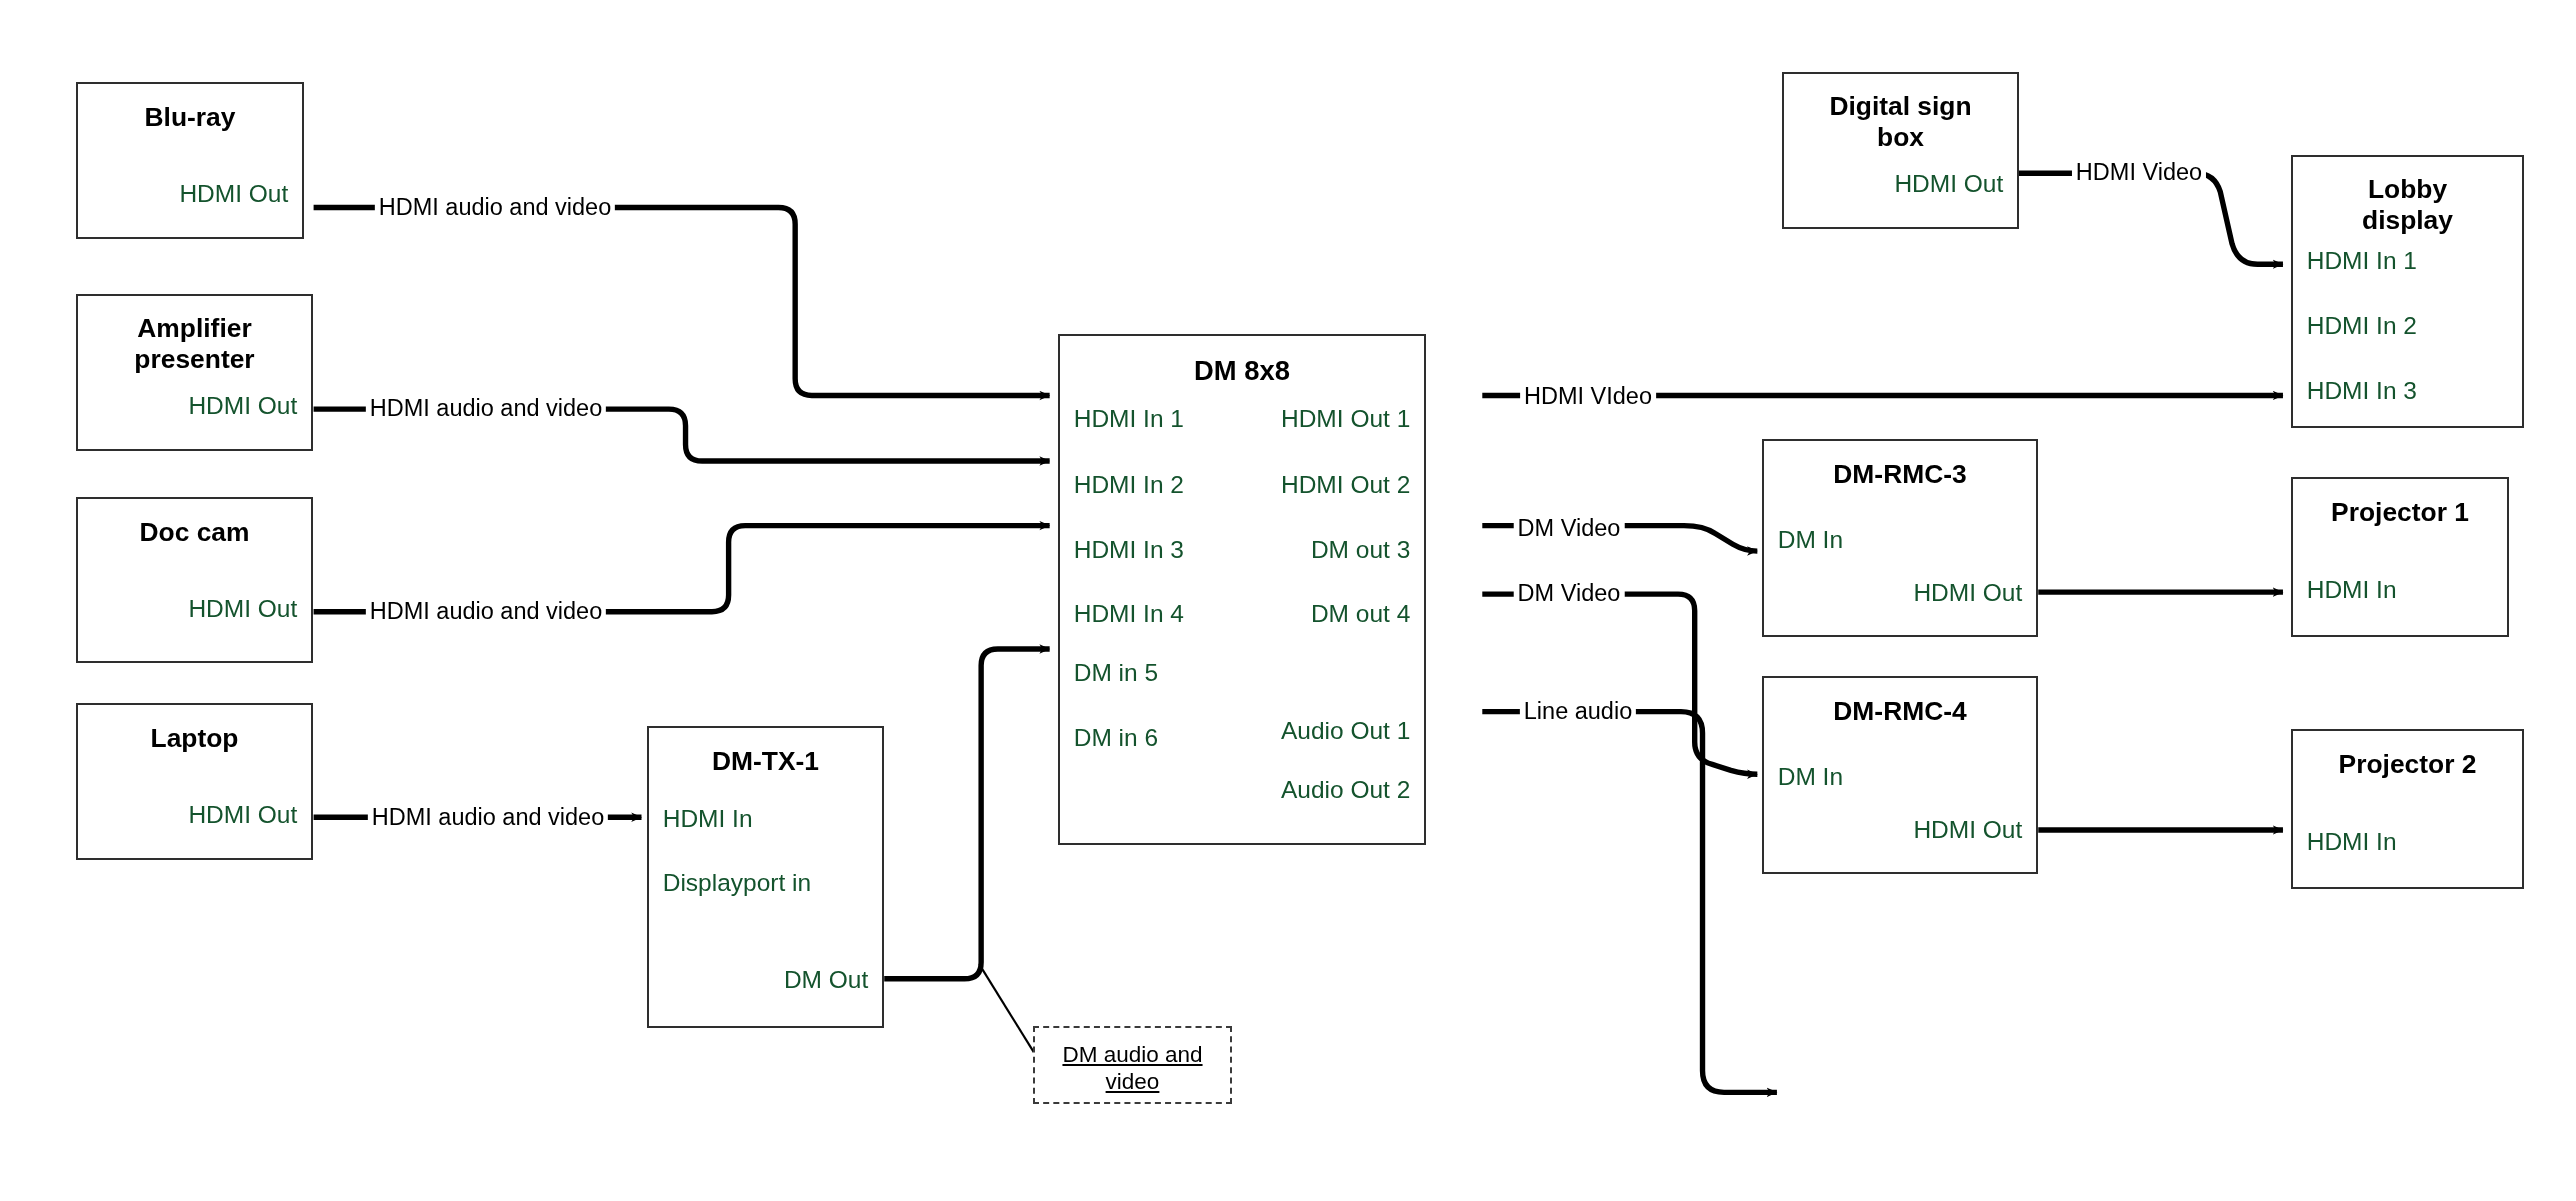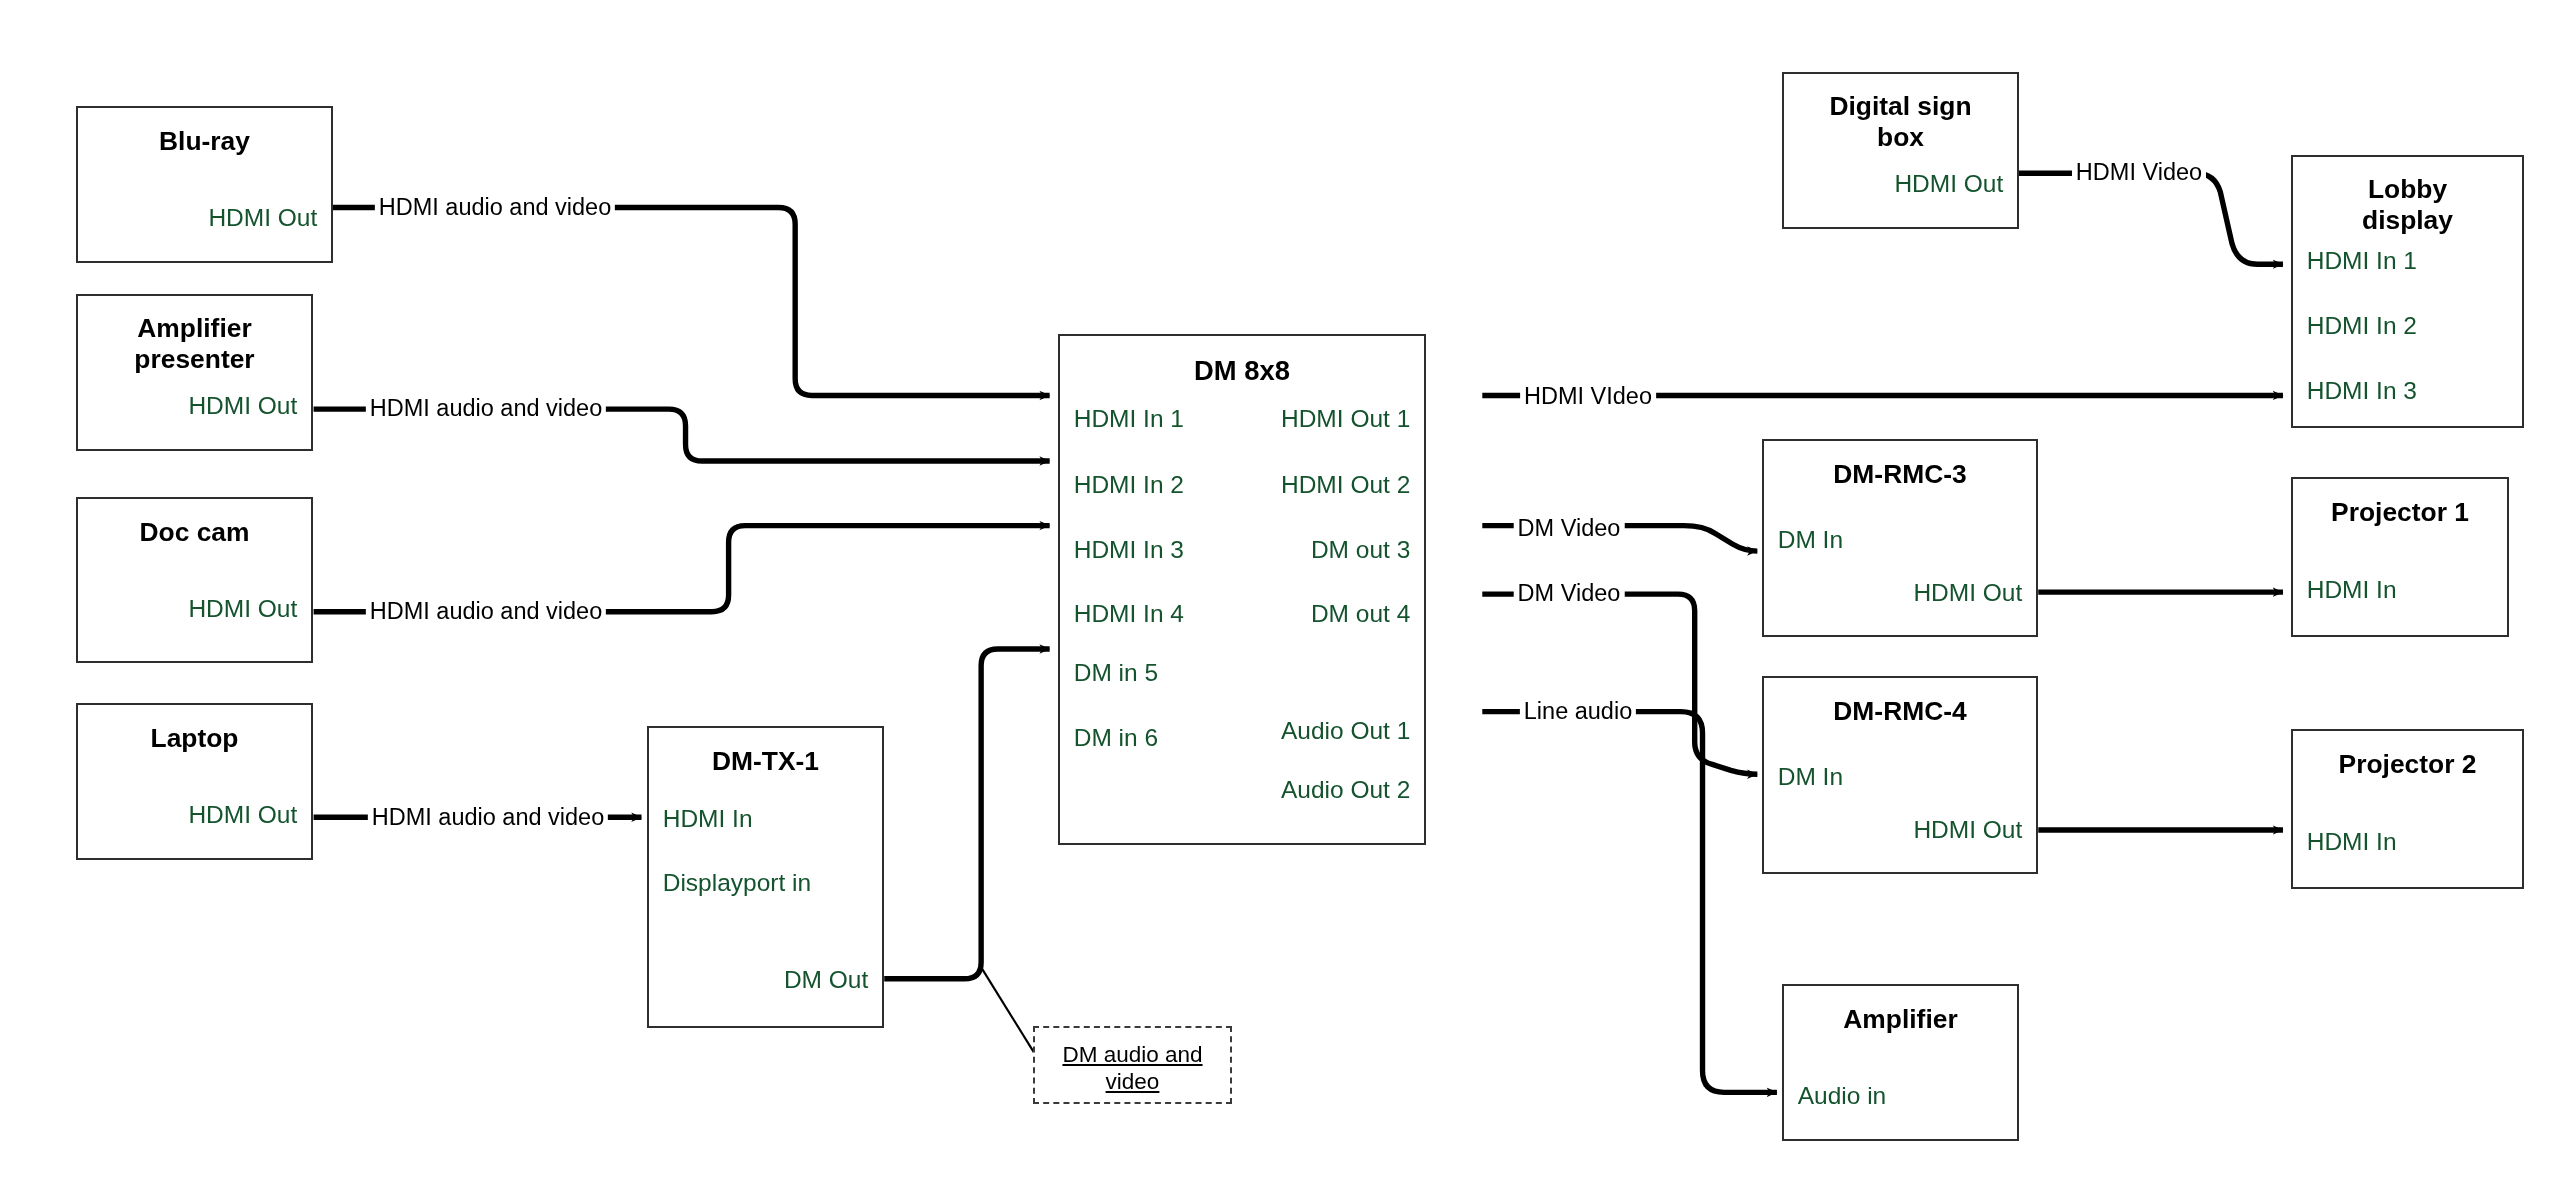--- a/index.html
+++ b/index.html
@@ -97,21 +97,21 @@
 
     <path d="M1514,727 L1717,727 Q1739,727 1739,749 L1739,1094 Q1739,1116 1761,1116 L1815,1116" fill="none" stroke="#000000" stroke-width="5.5" marker-end="url(#arrow)"></path>
 
     <path d="M2056,177 L2243,177 Q2262,177 2268,196 L2280,249 Q2286,270 2306,270 L2332,270" fill="none" stroke="#000000" stroke-width="5.5" marker-end="url(#arrow)"></path>
 
     <path d="M2082,605 L2332,605" fill="none" stroke="#000000" stroke-width="5.5" marker-end="url(#arrow)"></path>
 
     <path d="M2082,848 L2332,848" fill="none" stroke="#000000" stroke-width="5.5" marker-end="url(#arrow)"></path>
   </svg>
 
-  <div class="node" style="left:76px; top:106px; width:257px; height:157px;">
+  <div class="node" style="left:76px; top:82px; width:228px; height:157px;">
     <div class="node-title" style="top:17.6px; font-size:26.4px;">Blu-ray</div>
     <div class="port right" style="right:13.7px; top:97px; font-size:24.5px;">HDMI Out</div>
   </div>
 
   <div class="node" style="left:76px; top:294px; width:237px; height:157px;">
     <div class="node-title" style="top:16.6px; left:33px; right:33px; font-size:26.4px;">Amplifier presenter</div>
     <div class="port right" style="right:13.7px; top:97px; font-size:24.5px;">HDMI Out</div>
   </div>
 
   <div class="node" style="left:76px; top:497px; width:237px; height:166px;">
@@ -176,24 +176,20 @@
   <div class="node" style="left:2291px; top:477px; width:218px; height:160px;">
     <div class="node-title" style="top:17.6px; font-size:26.4px;">Projector 1</div>
     <div class="port left" style="left:13.7px; top:98px; font-size:24.5px;">HDMI In</div>
   </div>
 
   <div class="node" style="left:2291px; top:715px; width:233px; height:160px;margin-top:14px;">
     <div class="node-title" style="top:17.6px; font-size:26.4px;">Projector 2</div>
     <div class="port left" style="left:13.7px; top:98px; font-size:24.5px;">HDMI In</div>
   </div>
 
-  <div class="node" style="left:1782px; top:984px; width:237px; height:157px;">
-    <div class="node-title" style="top:17.6px; font-size:26.4px;">Amplifier</div>
-    <div class="port left" style="left:13.7px; top:97px; font-size:24.5px;">Audio in</div>
-  </div>
 
   <div class="node dashed" style="left:1033px; top:1026px; width:199px; height:78px;">
     <div class="note-text" style="top:12.7px; left:7.8px; right:7.8px; font-size:22.5px;">DM audio and video</div>
   </div>
 
   <div class="wire-label" style="left:495px; top:208px; font-size:23.5px;">HDMI audio and video</div>
   <div class="wire-label" style="left:486px; top:409px; font-size:23.5px;">HDMI audio and video</div>
   <div class="wire-label" style="left:486px; top:612px; font-size:23.5px;">HDMI audio and video</div>
   <div class="wire-label" style="left:488px; top:818px; font-size:23.5px;">HDMI audio and video</div>
   <div class="wire-label" style="left:1588px; top:397px; font-size:23.5px;">HDMI VIdeo</div>

